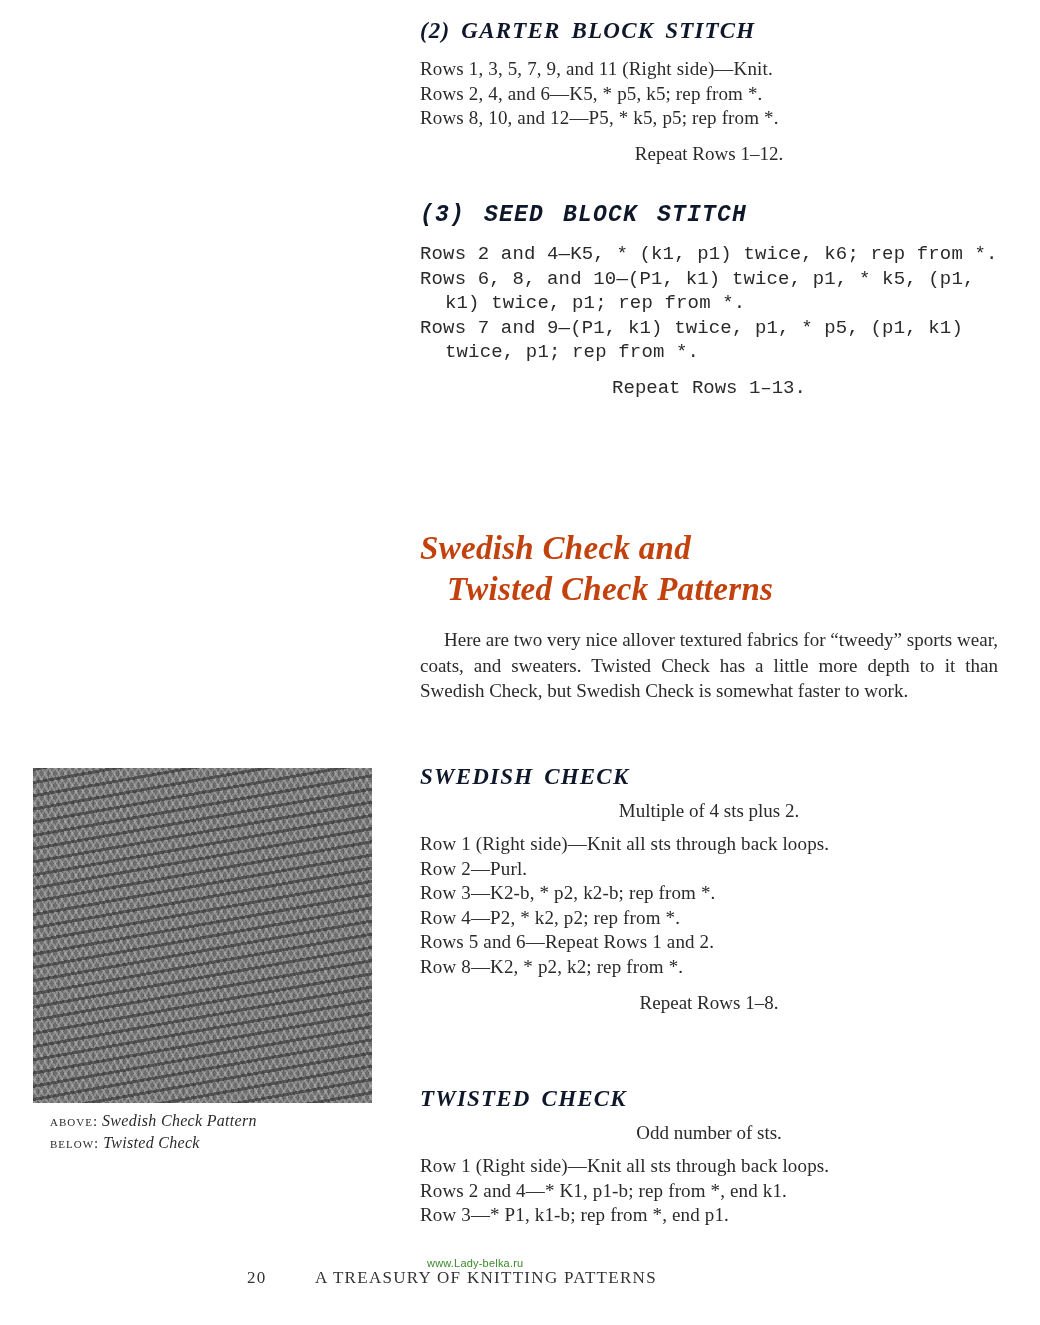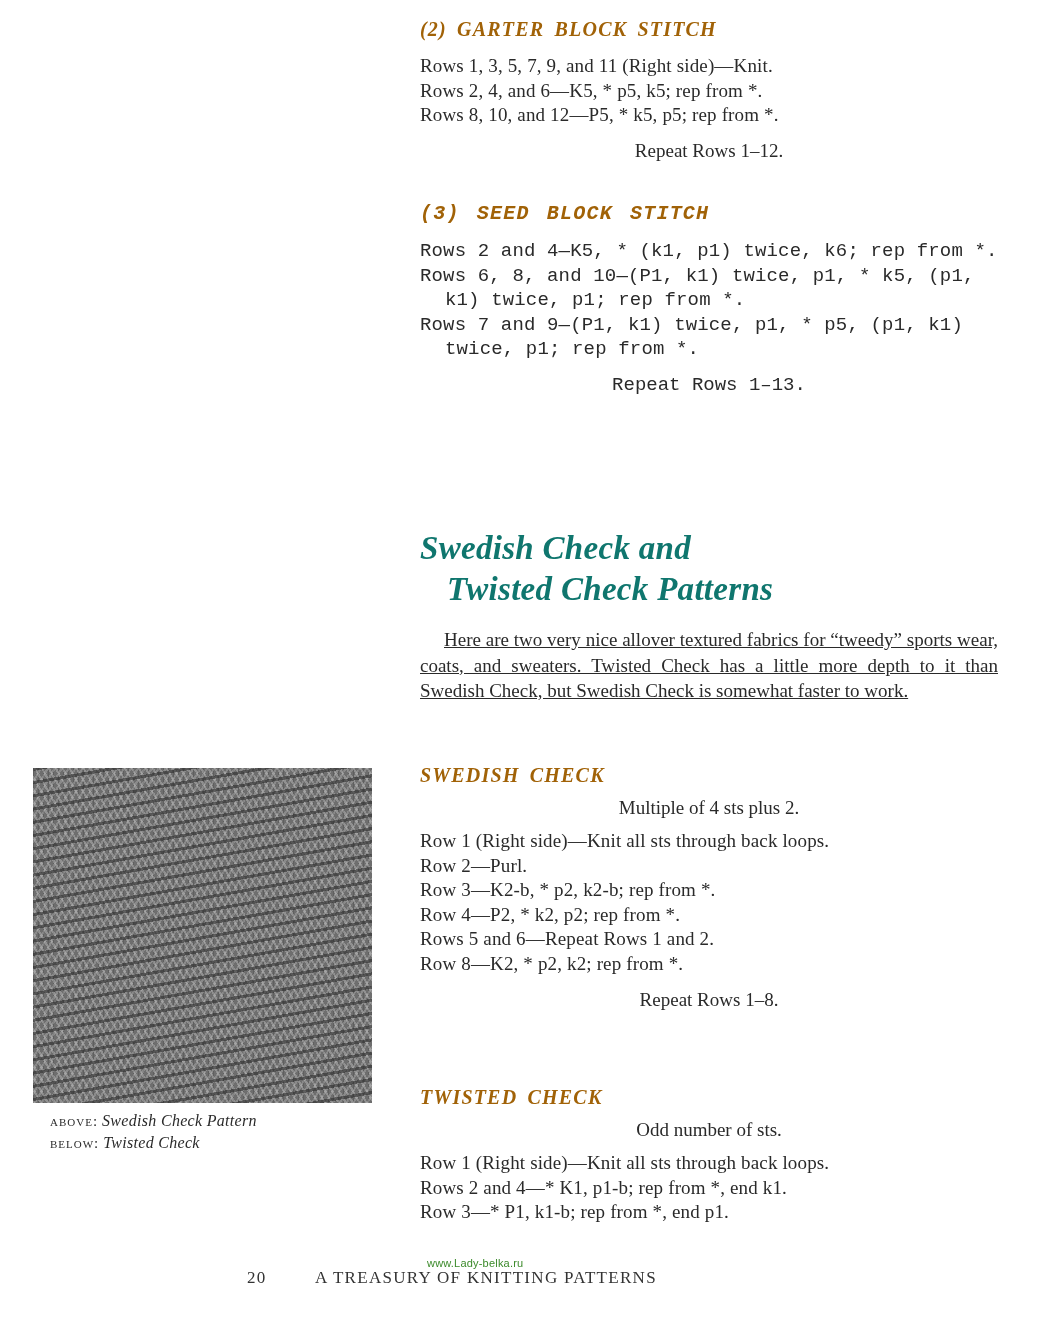--- a/index.html
+++ b/index.html
@@ -18,25 +18,25 @@
 
     
     .col {
       position: absolute;
       left: 420px;
       width: 578px;
     }
     .sub-heading {
       font-style: italic;
       font-weight: bold;
-      font-size: 20px;
+      font-size: 23px;
       letter-spacing: 1.2px;
       word-spacing: 4px;
       margin: 0;
-      color: #a16207;
+      color: #0f172a;
     }
     .line {
       font-size: 19px;
       line-height: 24.6px;
       margin: 0;
       padding-left: 25px;
       text-indent: -25px;
       letter-spacing: 0.15px;
     }
     .centered {
@@ -45,32 +45,31 @@
       margin: 0;
       padding-left: 0;
       text-indent: 0;
     }
     .big-title {
       font-style: italic;
       font-weight: bold;
       font-size: 33px;
       line-height: 41px;
       margin: 0;
-      color: #0f766e;
+      color: #c2410c;
       letter-spacing: 0.3px;
     }
     .big-title .l2 { padding-left: 27px; display: block; }
     .big-title .l1 { display: block; }
     .para {
       font-size: 19px;
       line-height: 25.5px;
       margin: 0;
       text-align: justify;
       text-indent: 24px;
-      text-decoration: underline;
     }
 
     
     .photo {
       position: absolute;
       left: 33px;
       top: 768px;
       width: 339px;
       height: 335px;
       background-color: #6e6e6e;

